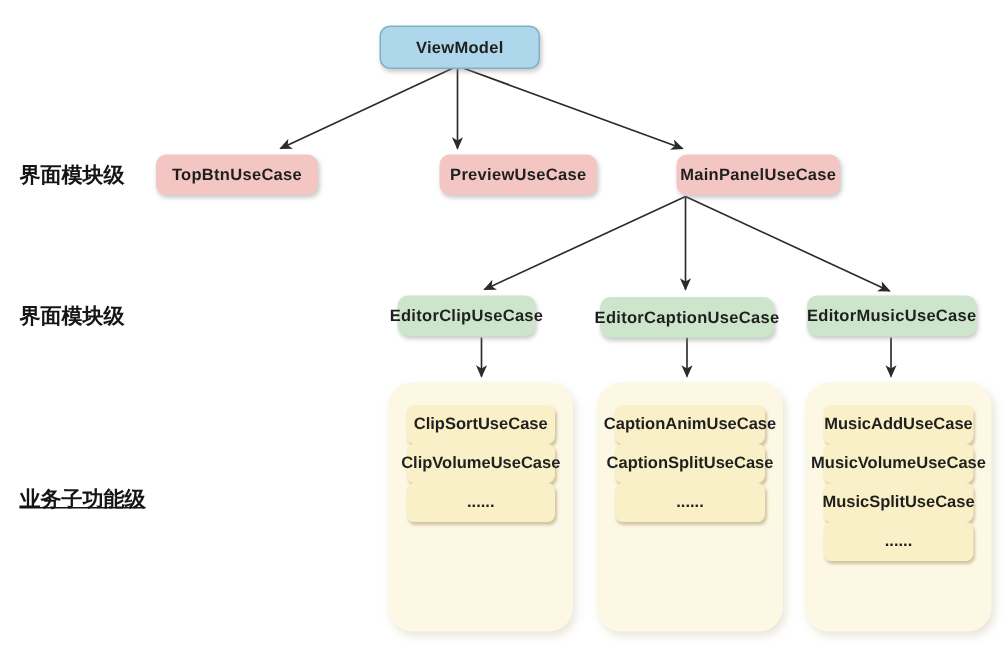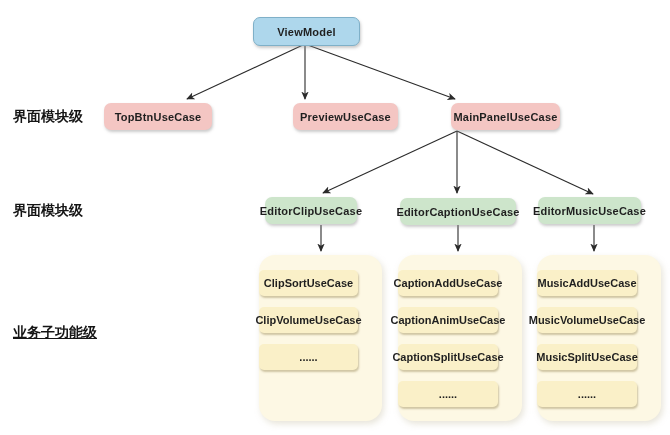--- a/index.html
+++ b/index.html
@@ -50,22 +50,21 @@
   .node-l3 { background: var(--level3-fill, #cde5cb); }
   .group {
     position: absolute;
     top: 255px;
     height: 166px;
     border-radius: 16px;
     background: var(--group-fill, #fdf8e4);
     box-shadow: 2px 3px 6px rgba(190,180,150,0.35);
     display: flex;
     flex-direction: column;
-    align-items: flex-start;
-    gap: 11px;
+    align-items: center;
     padding-top: 15px;
     box-sizing: border-box;
   }
   .group-item {
     width: calc(100% - 24px);
     height: 26px;
     flex: 0 0 26px;
     border-radius: 5px;
     background: var(--item-fill, #faf0c8);
     box-shadow: 1px 2px 2px rgba(170,155,110,0.55);
@@ -111,30 +110,29 @@
   <div class="row-label" style="left:13px; top:324px;text-decoration:underline;">业务子功能级</div>
 
   <div class="node node-root" style="left:253px; top:17px; width:105px;text-align:center;">ViewModel</div>
 
   <div class="node node-l2" style="left:104px; top:103px; width:108px;">TopBtnUseCase</div>
   <div class="node node-l2" style="left:253px; top:103px; width:105px;margin-left:40px;">PreviewUseCase</div>
   <div class="node node-l2" style="left:403px; top:103px; width:109px;margin-left:48px;">MainPanelUseCase</div>
 
   <div class="node node-l3" style="left:265px; top:197px; width:92px;">EditorClipUseCase</div>
   <div class="node node-l3" style="left:400px; top:198px; width:116px;">EditorCaptionUseCase</div>
-  <div class="node node-l3" style="left:538px; top:197px; width:103px;">EditorMusicUseCase</div>
+  <div class="node node-l3" style="left:538px; top:197px; width:113px;">EditorMusicUseCase</div>
 
   <div class="group" style="left:259px; width:123px;">
     <div class="group-item">ClipSortUseCase</div>
     <div class="group-item">ClipVolumeUseCase</div>
     <div class="group-item">......</div>
   </div>
 
   <div class="group" style="left:398px; width:124px;">
-    <div class="group-item">CaptionAddUseCase</div>
     <div class="group-item">CaptionAnimUseCase</div>
     <div class="group-item">CaptionSplitUseCase</div>
     <div class="group-item">......</div>
   </div>
 
   <div class="group" style="left:537px; width:124px;">
     <div class="group-item">MusicAddUseCase</div>
     <div class="group-item">MusicVolumeUseCase</div>
     <div class="group-item">MusicSplitUseCase</div>
     <div class="group-item">......</div>

